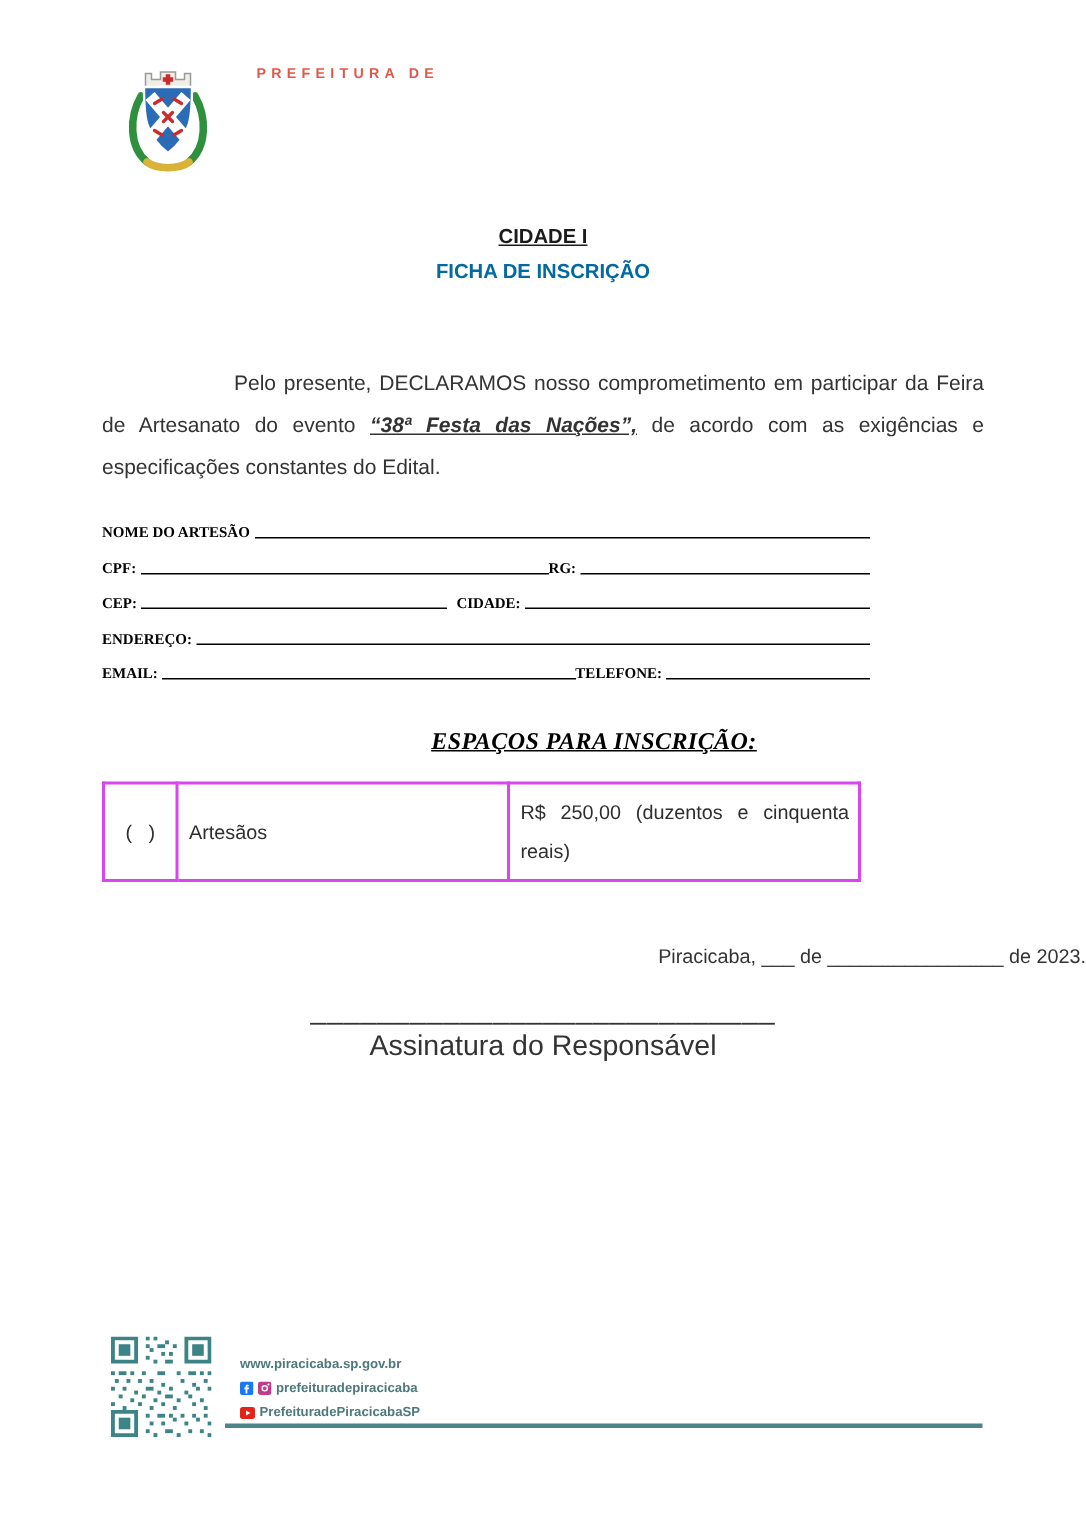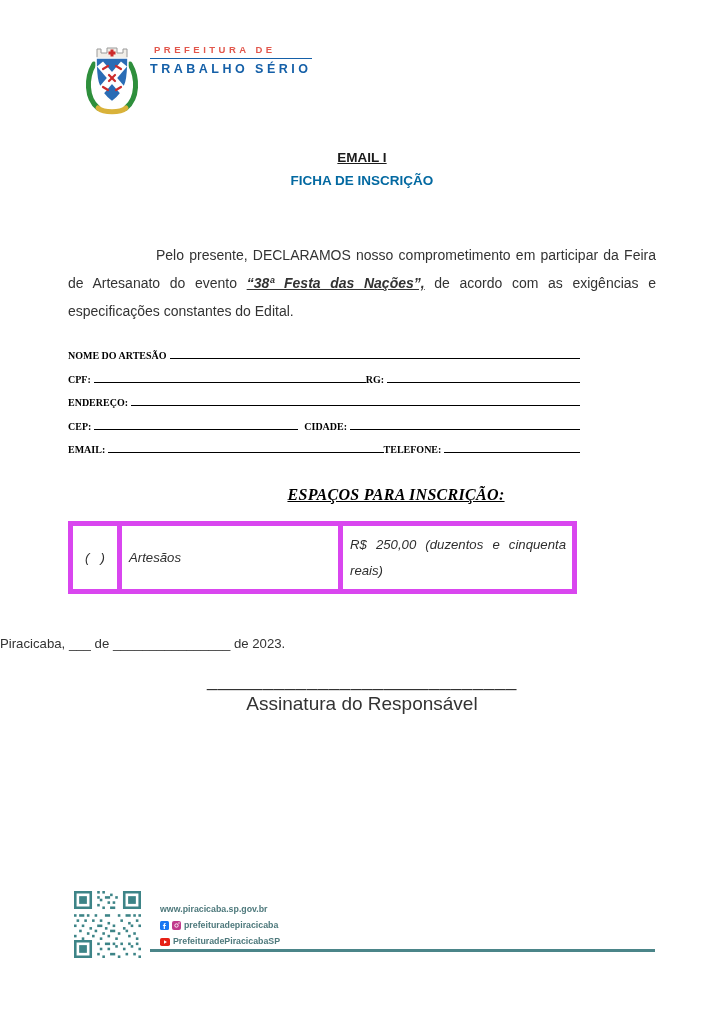--- a/index.html
+++ b/index.html
@@ -5,21 +5,21 @@
   * { margin:0; padding:0; box-sizing:border-box; }
   html,body { background:#ffffff; }
   .page {
     position:relative; width:724px; height:1024px; background:#ffffff;
     font-family:"Liberation Sans", sans-serif; color:#2e2e2e; overflow:hidden;
   }
 
   
   .logo { display:flex; align-items:flex-start; margin:42px 0 0 84px; height:76px; }
   .crest { width:56px; height:76px; flex:0 0 56px; }
-  .logo-text { margin-left:10px; padding-top:2px; }
+  .logo-text { margin-left:27px; padding-top:2px; }
   .logo-pref { font-size:9.5px; font-weight:bold; letter-spacing:3.5px; color:#e2574c; padding-left:4px; }
   .logo-city { font-size:35px; font-weight:bold; color:#1560a8; line-height:1.0; letter-spacing:-1px; margin-top:1px; }
   .logo-tag  { font-size:12.5px; font-weight:bold; letter-spacing:3.5px; color:#1560a8;
                border-top:1.5px solid #1560a8; margin-top:3px; padding-top:3px; text-align:center; }
 
   
   .titles { text-align:center; }
   .title1 { margin-top:32px; font-size:13.5px; font-weight:bold; color:#1b1b1b; text-decoration:underline; }
   .title2 { margin-top:8px; font-size:13.5px; font-weight:bold; color:#0369a1; }
 
@@ -41,28 +41,28 @@
   .f-em1  { flex:670; } .f-em2 { flex:330; }
 
   
   .sect {
     margin:31px 0 0 68px; font-family:"Liberation Serif", serif; font-weight:bold; font-style:italic;
     font-size:16px; color:#000; text-decoration:underline; letter-spacing:.3px;text-align:center;
   }
 
   
   .tbl { margin:17px 0 0 68px; border-collapse:collapse; width:504px; table-layout:fixed; }
-  .tbl td { border:5px solid #d946ef; font-size:13.2px; color:#2e2e2e; vertical-align:middle;font-style:italic; }
+  .tbl td { border:2px solid #d946ef; font-size:13.2px; color:#2e2e2e; vertical-align:middle; }
   .td-chk { width:49px; text-align:center; white-space:pre; }
   .td-cat { width:221px; padding-left:7px; }
   .td-price { width:234px; padding:6px 6px 6px 7px; text-align:justify; line-height:1.95; vertical-align:top; }
   .tbl tr { height:61px; }
 
   
-  .dateline { margin-top:42px; text-align:left; font-size:13.2px; color:#333; }
+  .dateline { margin-top:42px; text-align:right; font-size:13.2px; color:#333; }
   .sig { margin-top:17px; text-align:center; font-size:19px; color:#333; line-height:1.25; }
   .sig .sig-rule { letter-spacing:.5px; }
 
   
   .footer { position:absolute; left:74px; top:891px; display:flex; }
   .qr { width:67px; height:67px; }
   .footer-text { margin-left:19px; padding-top:11px; font-size:8.8px; font-weight:bold; color:#4e797c; line-height:1.8; }
   .fline { display:flex; align-items:center; }
   .fline .ic { display:inline-flex; margin-right:3px; }
   .footer-rule { position:absolute; left:150px; top:949px; width:505px; height:3px; background:#4b8589; }
@@ -93,51 +93,50 @@
         <line x1="19" y1="27" x2="24" y2="24"></line>
         <line x1="32" y1="24" x2="37" y2="27"></line>
         <line x1="19" y1="45" x2="24" y2="48"></line>
         <line x1="32" y1="48" x2="37" y2="45"></line>
         <line x1="25" y1="33" x2="31" y2="39"></line>
         <line x1="31" y1="33" x2="25" y2="39"></line>
       </g>
     </svg>
     <div class="logo-text">
       <div class="logo-pref">PREFEITURA DE</div>
-      <div class="logo-tag">TRABALHO SÉRIO</div>
     </div>
   </div>
 
   <div class="titles">
-    <div class="title1">EMAIL I</div>
+    <div class="title1">CIDADE I</div>
     <div class="title2">FICHA DE INSCRIÇÃO</div>
   </div>
 
   <p class="para"><span>Pelo presente, DECLARAMOS nosso comprometimento em participar da Feira de Artesanato do evento </span><span class="emph">“38ª Festa das Nações”,</span><span> de acordo com as exigências e especificações constantes do Edital.</span></p>
 
   <div class="fields">
     <div class="frow">
       <span class="lbl">NOME DO ARTESÃO</span>
       <span class="fill grow"></span>
     </div>
     <div class="frow">
       <span class="lbl">CPF:</span>
       <span class="fill f-cpf1"></span>
       <span class="lbl">RG:</span>
       <span class="fill f-cpf2"></span>
     </div>
     <div class="frow">
-      <span class="lbl">ENDEREÇO:</span>
-      <span class="fill grow"></span>
-    </div>
-    <div class="frow">
       <span class="lbl">CEP:</span>
       <span class="fill f-cep1"></span>
       <span class="lbl">CIDADE:</span>
       <span class="fill f-cep2"></span>
+    </div>
+    <div class="frow">
+      <span class="lbl">ENDEREÇO:</span>
+      <span class="fill grow"></span>
     </div>
     <div class="frow">
       <span class="lbl">EMAIL:</span>
       <span class="fill f-em1"></span>
       <span class="lbl">TELEFONE:</span>
       <span class="fill f-em2"></span>
     </div>
   </div>
 
   <div class="sect">ESPAÇOS PARA INSCRIÇÃO:</div>

